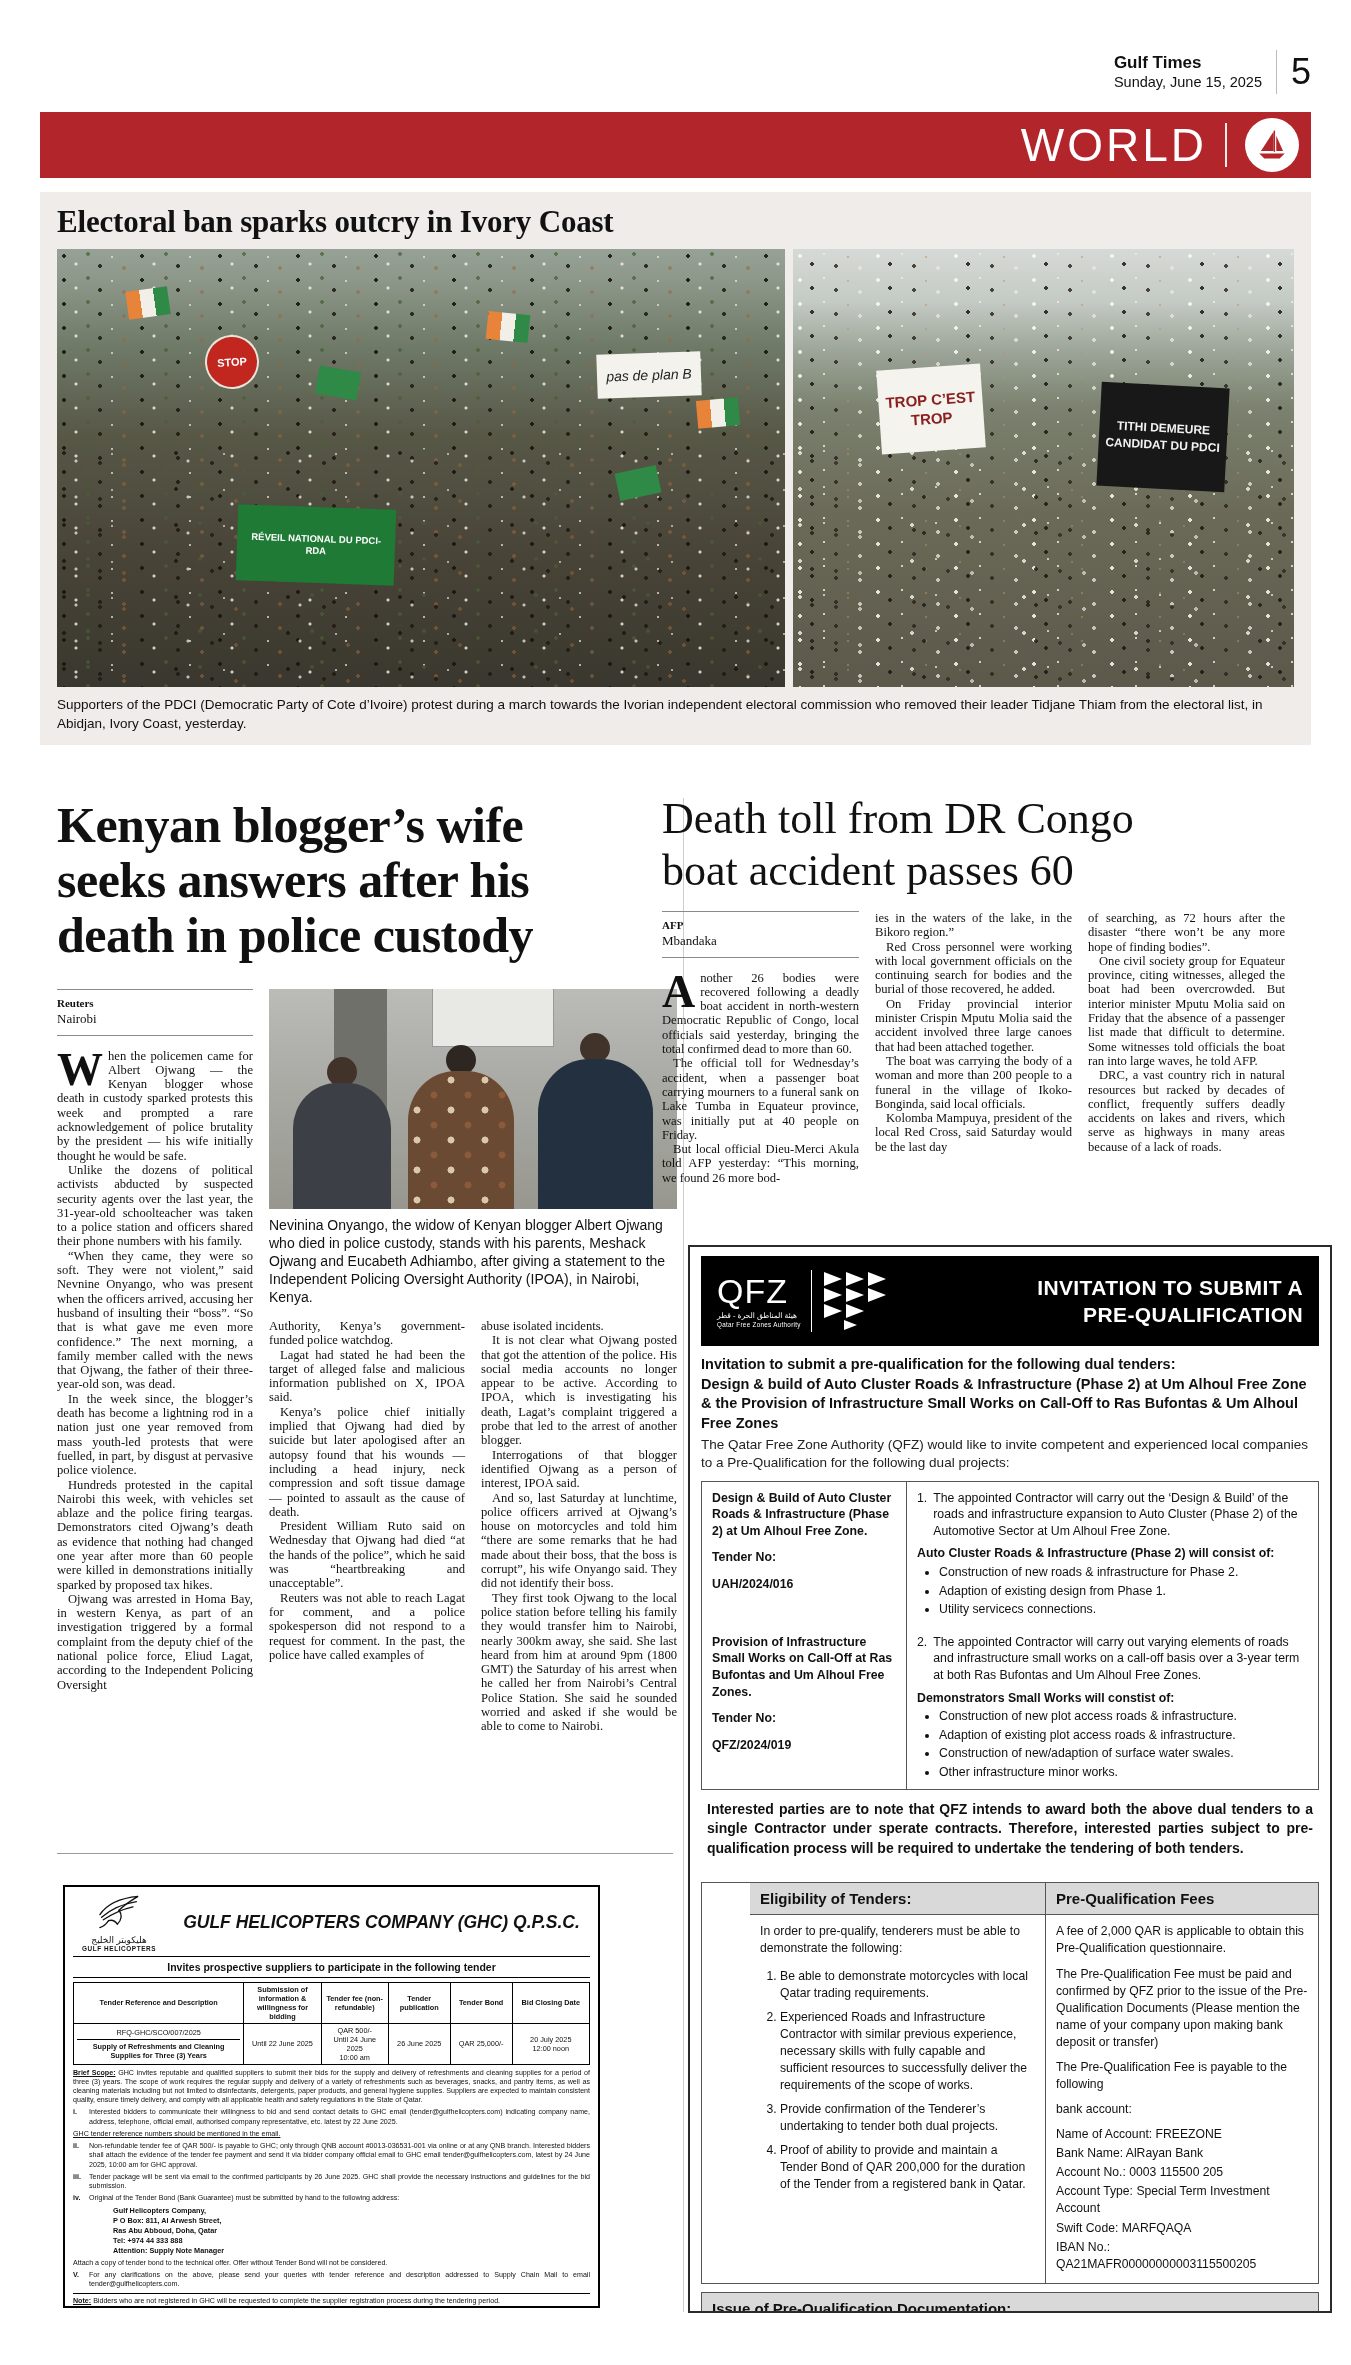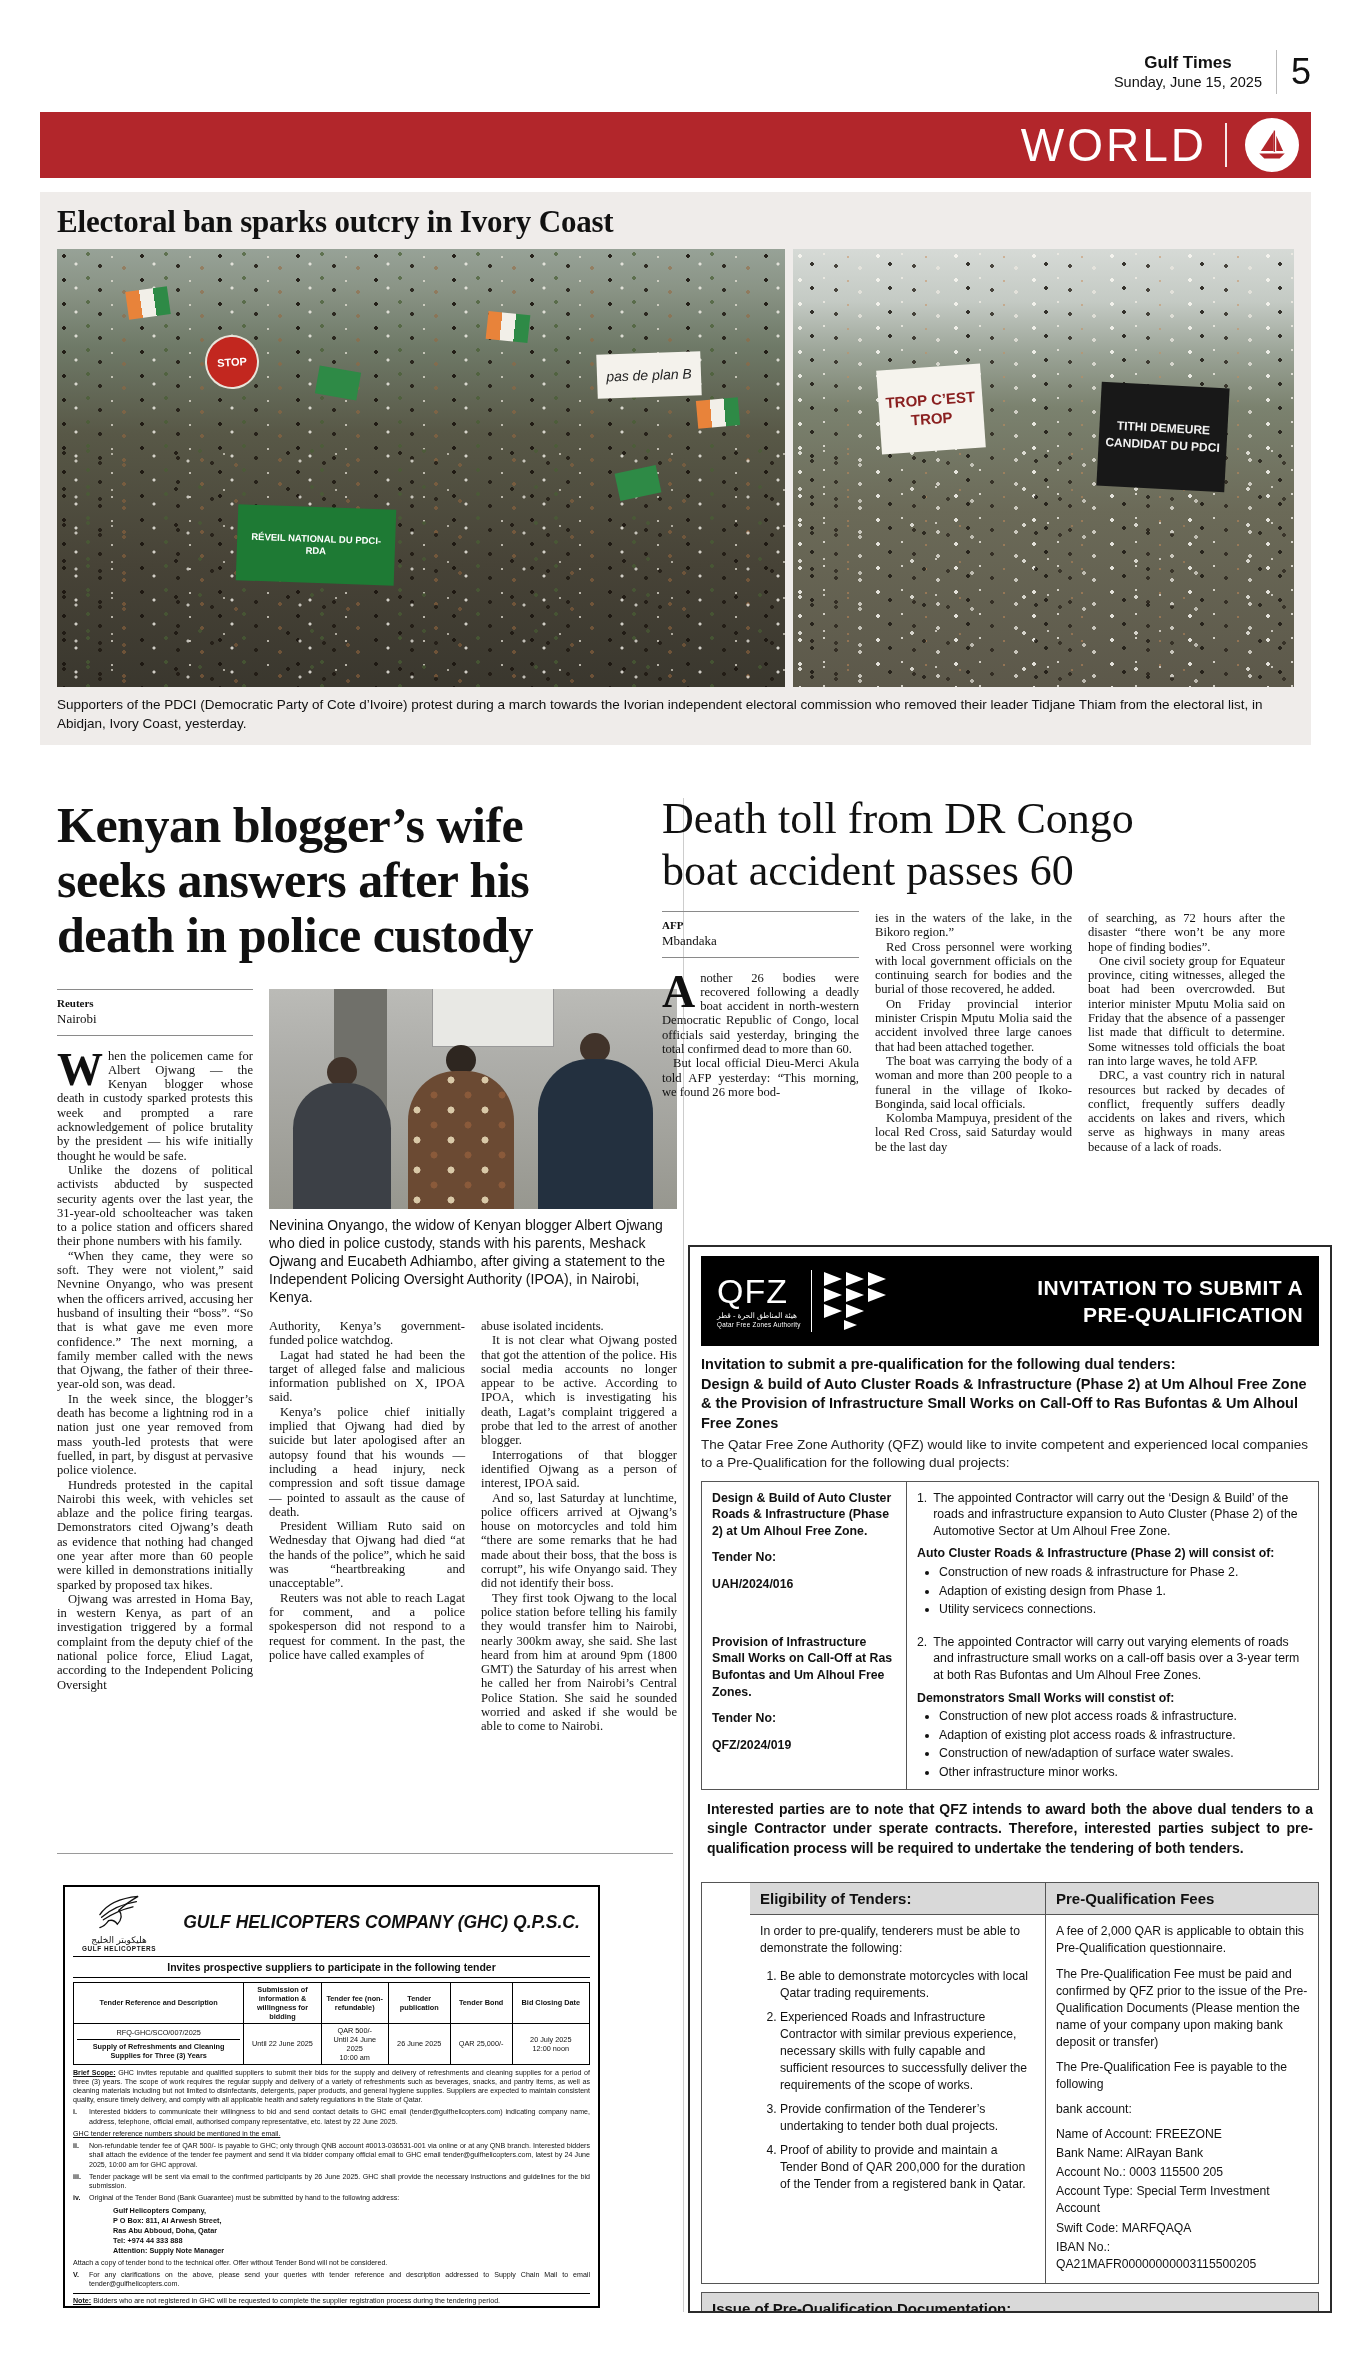--- a/index.html
+++ b/index.html
@@ -2,21 +2,21 @@
 <html><head>
 <meta charset="utf-8">
 <style>
   html,body{margin:0;padding:0;background:#dedede;}
   #page{position:relative;width:1351px;height:2365px;background:#ffffff;margin:0 auto;overflow:hidden;
         font-family:"Liberation Sans","DejaVu Sans",sans-serif;color:#111;}
   .serif{font-family:"Liberation Serif","DejaVu Serif",serif;}
 
   
   .masthead{position:absolute;top:50px;right:40px;display:flex;align-items:center;gap:14px;}
-  .mh-text{text-align:center;line-height:1.15;margin-left:21px;}
+  .mh-text{text-align:left;line-height:1.15;margin-left:21px;}
   .mh-paper{font-weight:bold;font-size:17px;}
   .mh-date{font-size:14.5px;margin-top:1px;}
   .mh-div{width:1px;height:44px;background:#bbb;}
   .mh-num{font-size:36px;font-weight:400;}
 
   
   .banner{position:absolute;left:40px;top:112px;width:1271px;height:66px;background:#b2262b;
           display:flex;align-items:center;justify-content:flex-end;padding-right:12px;box-sizing:border-box;color:#fff;}
   .banner-word{font-weight:300;font-size:46px;letter-spacing:3px;line-height:1;}
   .banner-sep{width:2px;height:44px;background:#fff;opacity:.9;margin:0 18px;}
@@ -297,20 +297,21 @@
       <div>Death toll from DR Congo</div>
       <div>boat accident passes 60</div>
     </div>
     <div class="congo-cols cols">
       <div class="col">
         <div class="byline">
           <div class="agency">AFP</div>
           <div class="place">Mbandaka</div>
         </div>
         <p class="nofind"><span class="dropcap">A</span><span>nother 26 bodies were recovered following a deadly boat accident in north-western Democratic Republic of Congo, local officials said yesterday, bringing the total confirmed dead to more than 60.</span></p>
+        <p>The official toll for Wednesday’s accident, when a passenger boat carrying mourners to a funeral sank on Lake Tumba in Equateur province, was initially put at 40 people on Friday.</p>
         <p>But local official Dieu-Merci Akula told AFP yesterday: “This morning, we found 26 more bod-</p>
       </div>
       <div class="col">
         <p class="nofind">ies in the waters of the lake, in the Bikoro region.”</p>
         <p>Red Cross personnel were working with local government officials on the continuing search for bodies and the burial of those recovered, he added.</p>
         <p>On Friday provincial interior minister Crispin Mputu Molia said the accident involved three large canoes that had been attached together.</p>
         <p>The boat was carrying the body of a woman and more than 200 people to a funeral in the village of Ikoko-Bonginda, said local officials.</p>
         <p>Kolomba Mampuya, president of the local Red Cross, said Saturday would be the last day</p>
       </div>
       <div class="col">

